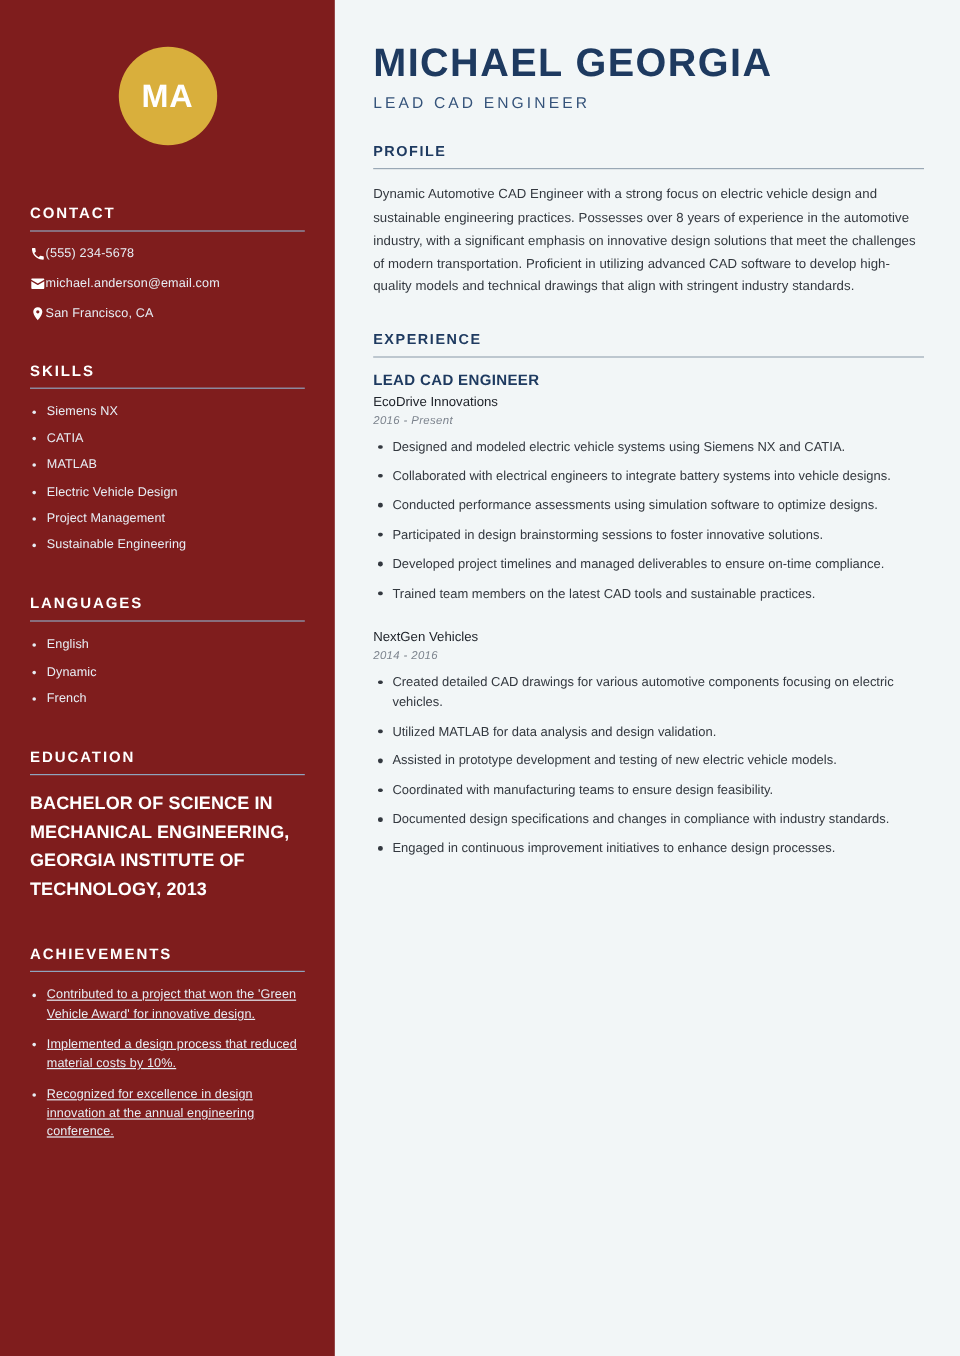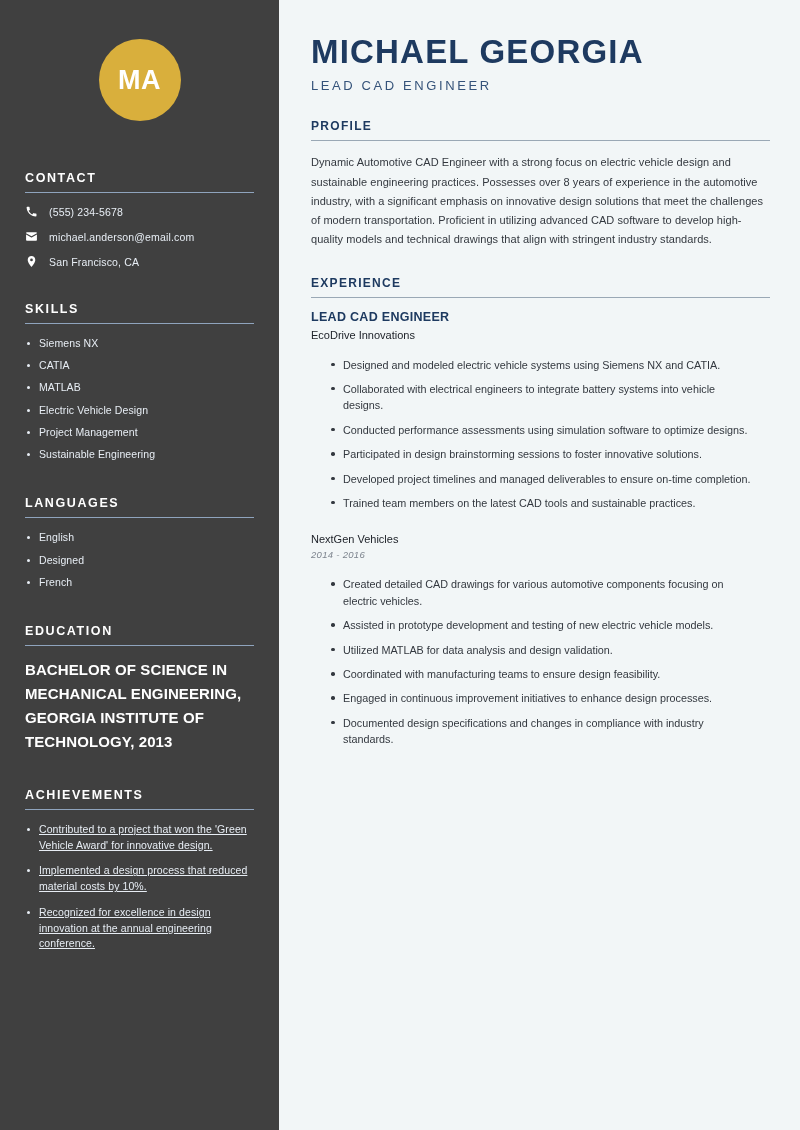--- a/index.html
+++ b/index.html
@@ -21,21 +21,21 @@
     width: 800px;
     height: 1130px;
     display: flex;
     background: #f2f6f7;
   }
 
   
   .sidebar {
     width: 279px;
     flex: 0 0 279px;
-    background: #404040;
+    background: #7f1d1d;
     color: #ffffff;
     padding: 0 25px;
     position: relative;
   }
 
   .avatar-wrap {
     display: flex;
     justify-content: center;
     padding-top: 39px;
     padding-bottom: 0;
@@ -67,22 +67,21 @@
   }
 
   .side-rule {
     height: 1px;
     background: #8fa4bd;
     margin-bottom: 12px;
   }
 
   .contact-row {
     display: flex;
-    align-items: center;
-    gap: 11px;
+    align-items: flex-start;
     margin-bottom: 12px;
     font-size: 10.5px;
     color: #e7edf4;
     letter-spacing: 0.15px;
   }
 
   .contact-icon {
     width: 13px;
     height: 13px;
     flex: 0 0 13px;
@@ -196,21 +195,21 @@
     font-size: 9.5px;
     font-style: italic;
     color: #7d848e;
     margin-bottom: 9px;
     letter-spacing: 0.3px;
   }
 
   ul.job-list {
     list-style: none;
     padding: 0;
-    margin: 16px;
+    margin: 0;
   }
 
   ul.job-list li {
     position: relative;
     padding-left: 16px;
     font-size: 10.8px;
     line-height: 1.52;
     color: #33383f;
     margin-bottom: 8px;
   }
@@ -281,21 +280,21 @@
         <li>Project Management</li>
         <li>Sustainable Engineering</li>
       </ul>
     </section>
 
     <section class="side-section">
       <div class="side-heading">LANGUAGES</div>
       <div class="side-rule"></div>
       <ul class="side-list">
         <li>English</li>
-        <li>Designed</li>
+        <li>Dynamic</li>
         <li>French</li>
       </ul>
     </section>
 
     <section class="side-section">
       <div class="side-heading">EDUCATION</div>
       <div class="side-rule"></div>
       <div class="edu-entry">BACHELOR OF SCIENCE IN MECHANICAL ENGINEERING, GEORGIA INSTITUTE OF TECHNOLOGY, 2013</div>
     </section>
 
@@ -321,38 +320,39 @@
       <p class="profile-text">Dynamic Automotive CAD Engineer with a strong focus on electric vehicle design and sustainable engineering practices. Possesses over 8 years of experience in the automotive industry, with a significant emphasis on innovative design solutions that meet the challenges of modern transportation. Proficient in utilizing advanced CAD software to develop high-quality models and technical drawings that align with stringent industry standards.</p>
     </section>
 
     <section class="main-section">
       <div class="main-heading">EXPERIENCE</div>
       <div class="main-rule"></div>
 
       <div class="job">
         <div class="job-title">LEAD CAD ENGINEER</div>
         <div class="job-company">EcoDrive Innovations</div>
+        <div class="job-dates">2016 - Present</div>
         <ul class="job-list">
           <li>Designed and modeled electric vehicle systems using Siemens NX and CATIA.</li>
           <li>Collaborated with electrical engineers to integrate battery systems into vehicle designs.</li>
           <li>Conducted performance assessments using simulation software to optimize designs.</li>
           <li>Participated in design brainstorming sessions to foster innovative solutions.</li>
-          <li>Developed project timelines and managed deliverables to ensure on-time completion.</li>
+          <li>Developed project timelines and managed deliverables to ensure on-time compliance.</li>
           <li>Trained team members on the latest CAD tools and sustainable practices.</li>
         </ul>
       </div>
 
       <div class="job">
         <div class="job-company">NextGen Vehicles</div>
         <div class="job-dates">2014 - 2016</div>
         <ul class="job-list">
           <li>Created detailed CAD drawings for various automotive components focusing on electric vehicles.</li>
+          <li>Utilized MATLAB for data analysis and design validation.</li>
           <li>Assisted in prototype development and testing of new electric vehicle models.</li>
-          <li>Utilized MATLAB for data analysis and design validation.</li>
           <li>Coordinated with manufacturing teams to ensure design feasibility.</li>
+          <li>Documented design specifications and changes in compliance with industry standards.</li>
           <li>Engaged in continuous improvement initiatives to enhance design processes.</li>
-          <li>Documented design specifications and changes in compliance with industry standards.</li>
         </ul>
       </div>
     </section>
 
   </main>
 </div>
 
 </body></html>

